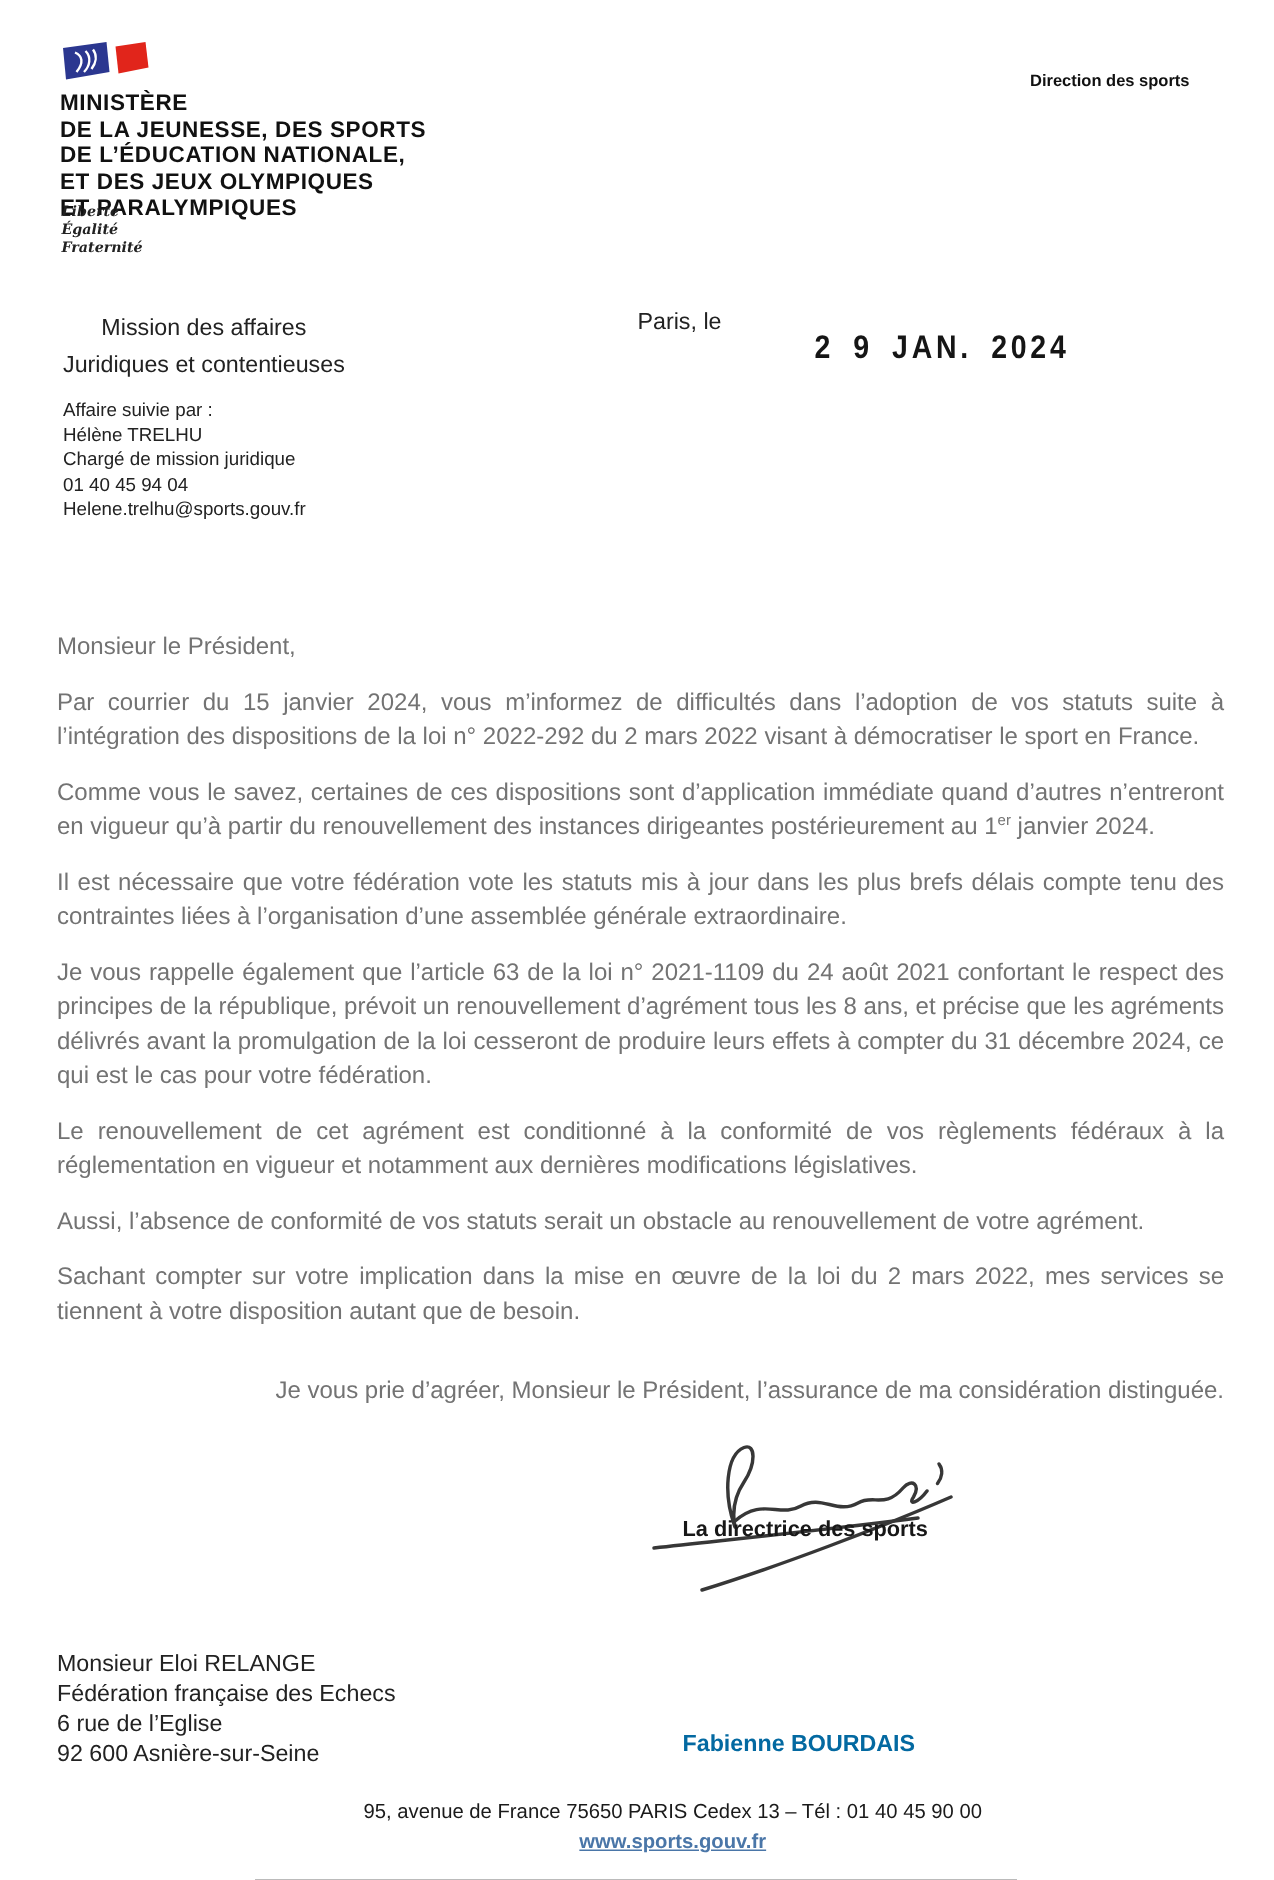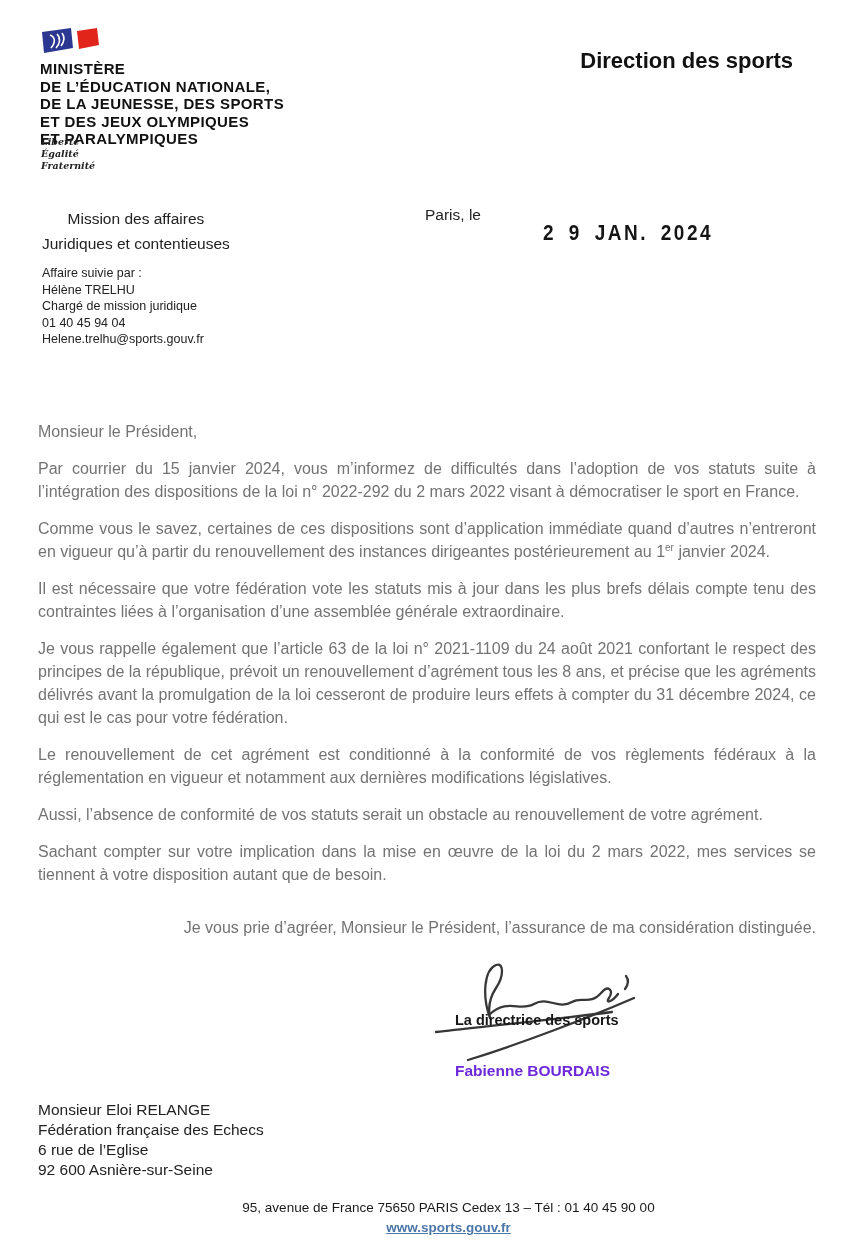--- a/index.html
+++ b/index.html
@@ -21,21 +21,21 @@
     font-weight: 700; font-size: 15px; line-height: 17.5px;
     letter-spacing: 0.4px; color: #111;
   }
   .motto {
     position: absolute; left: 41px; top: 136px;
     font-family: "DejaVu Serif", serif; font-style: italic; font-weight: 700;
     font-size: 9.5px; line-height: 12px; color: #222;
   }
   .department {
     position: absolute; right: 56px; top: 48px;
-    font-weight: 700; font-size: 22px; color: #111;
+    font-weight: 700; font-size: 11px; color: #111;
   }
   
   .service {
     position: absolute; left: 42px; top: 206px;
     font-size: 15.5px; line-height: 25px; color: #222; text-align: center;
   }
   .place-line {
     position: absolute; left: 425px; top: 206px;
     font-size: 15.5px; color: #222;
   }
@@ -59,22 +59,22 @@
   .letter-body p { margin-bottom: 14px; }
   .letter-body .closing { text-align: right; margin-top: 30px; }
   .letter-body sup { font-size: 10px; vertical-align: super; line-height: 0; }
   
   .signature-scribble { position: absolute; left: 430px; top: 956px; }
   .signature-title {
     position: absolute; left: 455px; top: 1012px;
     font-weight: 700; font-size: 14.5px; color: #171717;
   }
   .signature-name {
-    position: absolute; left: 455px; top: 1062px;
-    font-weight: 700; font-size: 15.5px; color: #6d28d9;
+    position: absolute; left: 455px; top: 1154px;
+    font-weight: 700; font-size: 15.5px; color: #0369a1;
   }
   
   .recipient {
     position: absolute; left: 38px; top: 1100px;
     font-size: 15.5px; line-height: 20px; color: #222;
   }
   
   .footer {
     position: absolute; left: 0; top: 1198px; width: 100%;
     text-align: center; font-size: 13.5px; line-height: 20px; color: #1a1a1a; padding-left: 48px;
@@ -89,22 +89,22 @@
   <div class="logo-block">
     <svg width="62" height="28" viewBox="0 0 62 28">
       <polygon points="2,4 31,0 33,20 4,25" fill="#2b3790"></polygon>
       <path d="M10,7 C15,9 16,14 11,20 M17,6 C21,10 20,16 16,20 M22,5 C25,9 24,14 21,18" stroke="#ffffff" stroke-width="1.6" fill="none"></path>
       <polygon points="37,3 57,0 59,17 39,21" fill="#e1251b"></polygon>
     </svg>
   </div>
 
   <div class="ministry-name">
     <div>MINISTÈRE</div>
+    <div>DE LA JEUNESSE, DES SPORTS</div>
     <div>DE L’ÉDUCATION NATIONALE,</div>
-    <div>DE LA JEUNESSE, DES SPORTS</div>
     <div>ET DES JEUX OLYMPIQUES</div>
     <div>ET PARALYMPIQUES</div>
   </div>
 
   <div class="motto">
     <div>Liberté</div>
     <div>Égalité</div>
     <div>Fraternité</div>
   </div>
 

